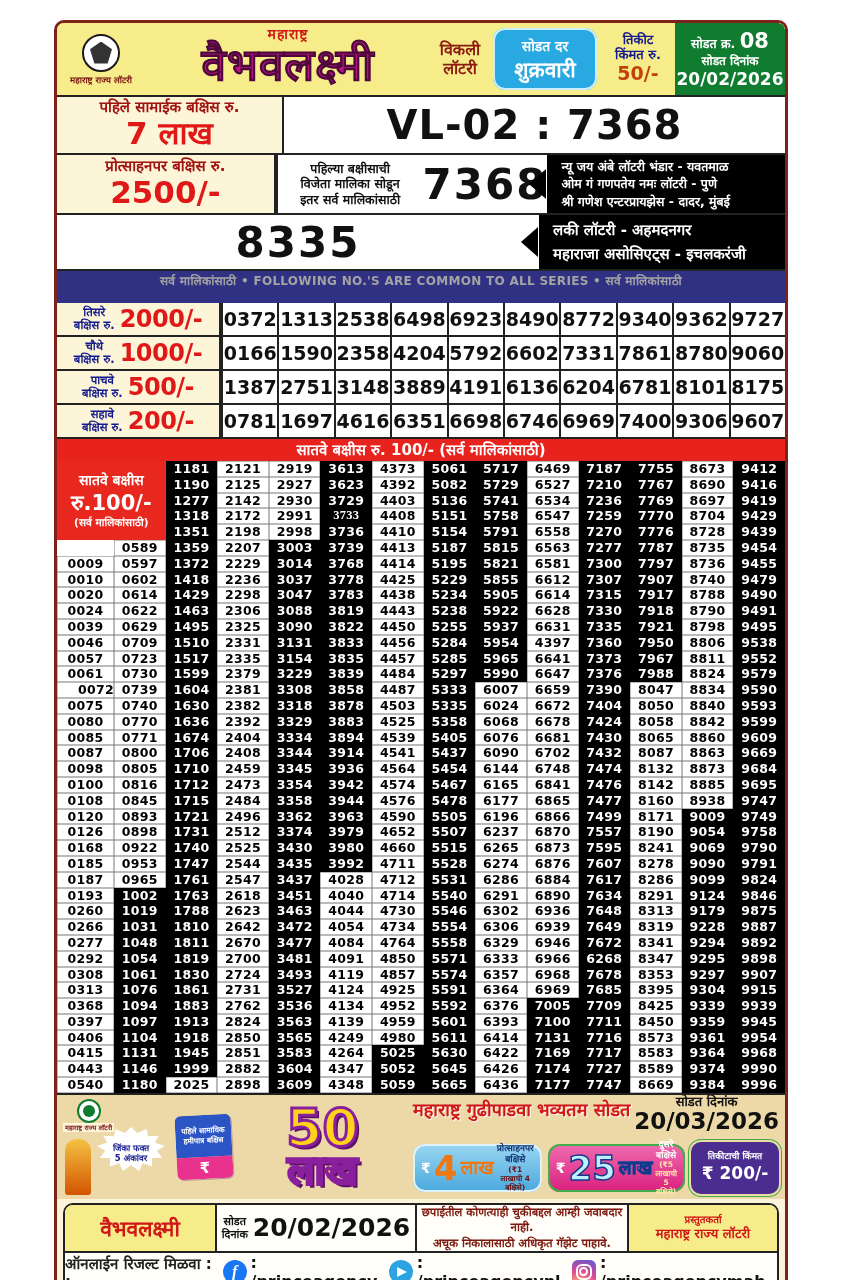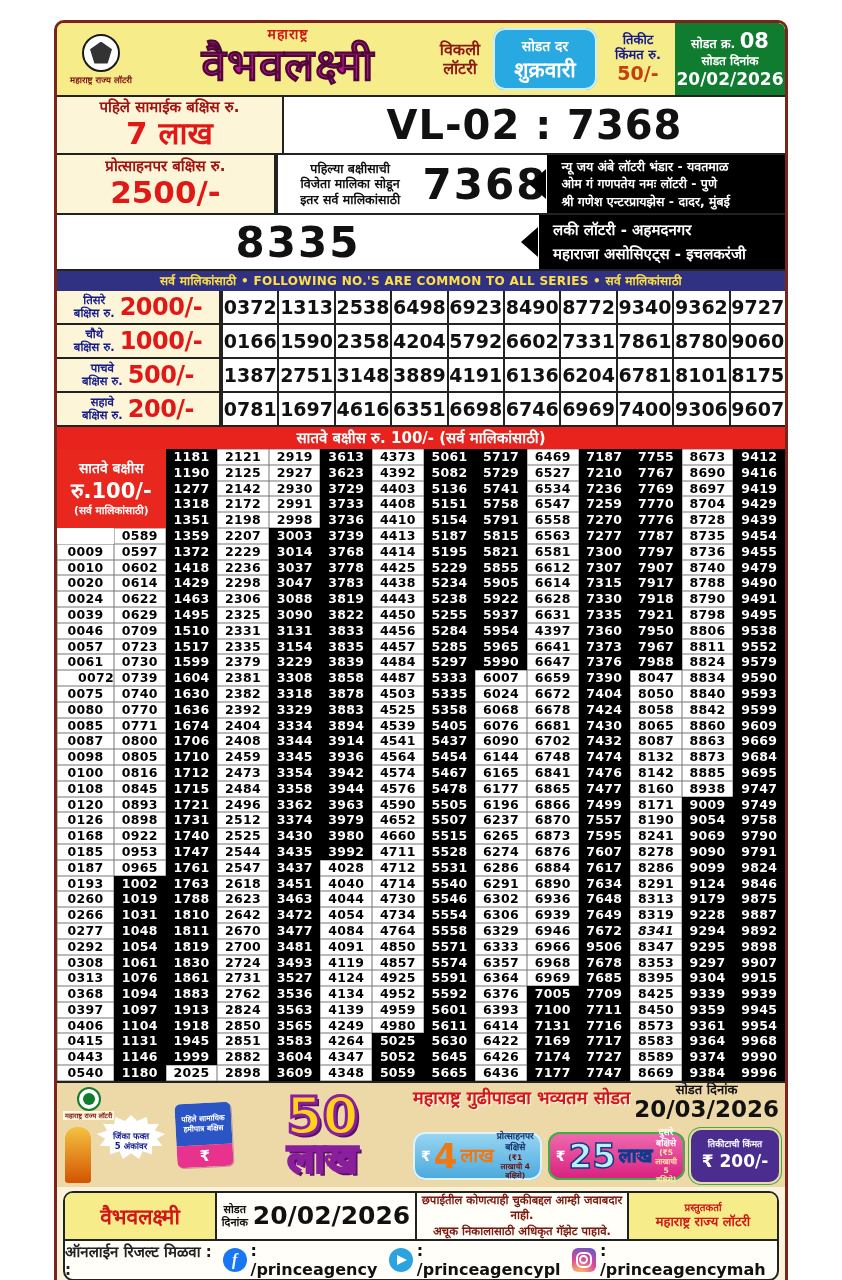--- a/index.html
+++ b/index.html
@@ -34,21 +34,21 @@
   .p-label .t{font-size:15px;font-weight:800;color:#a11212;}
   .p-label .a{font-size:31px;font-weight:900;color:#e01818;}
   .p-result{flex:1;display:flex;align-items:center;justify-content:center;font-size:40px;font-weight:900;color:#111;letter-spacing:1px;}
   .p-note{width:150px;display:flex;flex-direction:column;justify-content:center;text-align:center;font-size:12.5px;font-weight:800;color:#111;line-height:1.25;}
   .p-num{flex:1;display:flex;align-items:center;justify-content:center;font-size:42px;font-weight:900;color:#111;letter-spacing:2px;}
   .agents{width:232px;background:#000;color:#fff;position:relative;display:flex;flex-direction:column;justify-content:center;padding-left:14px;gap:2px;}
   .agents::before{content:'';position:absolute;left:-1px;top:50%;transform:translate(-100%,-50%);border-top:15px solid transparent;border-bottom:15px solid transparent;border-right:17px solid #000;}
   .agents .ag{font-size:12.5px;font-weight:bold;line-height:1.25;}
   .agents.two .ag{font-size:15px;line-height:1.5;}
 
-  .banner-purple{background:#313183;color:#fde047;text-align:center;font-size:12px;font-weight:bold;height:20px;line-height:20px;letter-spacing:.3px;}
+  .banner-purple{background:#313183;color:#a3a3a3;text-align:center;font-size:12px;font-weight:bold;height:32px;line-height:20px;letter-spacing:.3px;}
 
   
   .tier{display:flex;border-bottom:2px solid #222;background:#fdf5d7;height:32px;}
   .tier-label{width:162px;display:flex;align-items:center;justify-content:center;gap:5px;border-right:2px solid #222;}
   .tier-name{font-size:11.5px;font-weight:800;color:#141b8c;text-align:center;line-height:1.15;}
   .tier-amt{font-size:24px;font-weight:900;color:#e01818;letter-spacing:-.5px;}
   .tier-nums{flex:1;display:grid;grid-template-columns:repeat(10,1fr);background:#fff;}
   .tier-cell{border-left:2px solid #222;text-align:center;font-size:19px;font-weight:800;line-height:32px;color:#111;}
 
   .banner-red{background:#e8231d;color:#fff;text-align:center;font-size:15px;font-weight:800;height:22px;line-height:22px;}
@@ -325,21 +325,21 @@
         <div class="nc b" style="grid-area: 3 / 8;">5136</div>
         <div class="nc b" style="grid-area: 3 / 9;">5741</div>
         <div class="nc w" style="grid-area: 3 / 10;">6534</div>
         <div class="nc b" style="grid-area: 3 / 11;">7236</div>
         <div class="nc b" style="grid-area: 3 / 12;">7769</div>
         <div class="nc w" style="grid-area: 3 / 13;">8697</div>
         <div class="nc b" style="grid-area: 3 / 14;">9419</div>
         <div class="nc b" style="grid-area: 4 / 3;">1318</div>
         <div class="nc w" style="grid-area: 4 / 4;">2172</div>
         <div class="nc w" style="grid-area: 4 / 5;">2991</div>
-        <div class="nc b" style="grid-area: 4 / 6;">3733</div>
+        <div class="nc b" style="grid-area: 4 / 6; font-family: Liberation Serif, serif;">3733</div>
         <div class="nc w" style="grid-area: 4 / 7;">4408</div>
         <div class="nc b" style="grid-area: 4 / 8;">5151</div>
         <div class="nc b" style="grid-area: 4 / 9;">5758</div>
         <div class="nc w" style="grid-area: 4 / 10;">6547</div>
         <div class="nc b" style="grid-area: 4 / 11;">7259</div>
         <div class="nc b" style="grid-area: 4 / 12;">7770</div>
         <div class="nc w" style="grid-area: 4 / 13;">8704</div>
         <div class="nc b" style="grid-area: 4 / 14;">9429</div>
         <div class="nc b" style="grid-area: 5 / 3;">1351</div>
         <div class="nc w" style="grid-area: 5 / 4;">2198</div>
@@ -707,34 +707,34 @@
         <div class="nc b" style="grid-area: 31 / 2;">1048</div>
         <div class="nc b" style="grid-area: 31 / 3;">1811</div>
         <div class="nc w" style="grid-area: 31 / 4;">2670</div>
         <div class="nc b" style="grid-area: 31 / 5;">3477</div>
         <div class="nc w" style="grid-area: 31 / 6;">4084</div>
         <div class="nc w" style="grid-area: 31 / 7;">4764</div>
         <div class="nc b" style="grid-area: 31 / 8;">5558</div>
         <div class="nc w" style="grid-area: 31 / 9;">6329</div>
         <div class="nc w" style="grid-area: 31 / 10;">6946</div>
         <div class="nc b" style="grid-area: 31 / 11;">7672</div>
-        <div class="nc w" style="grid-area: 31 / 12; font-style: italic;">8341</div>
+        <div class="nc w" style="grid-area: 31 / 12;">8341</div>
         <div class="nc b" style="grid-area: 31 / 13;">9294</div>
         <div class="nc b" style="grid-area: 31 / 14;">9892</div>
         <div class="nc w" style="grid-area: 32 / 1;">0292</div>
         <div class="nc b" style="grid-area: 32 / 2;">1054</div>
         <div class="nc b" style="grid-area: 32 / 3;">1819</div>
         <div class="nc w" style="grid-area: 32 / 4;">2700</div>
         <div class="nc b" style="grid-area: 32 / 5;">3481</div>
         <div class="nc w" style="grid-area: 32 / 6;">4091</div>
         <div class="nc w" style="grid-area: 32 / 7;">4850</div>
         <div class="nc b" style="grid-area: 32 / 8;">5571</div>
         <div class="nc w" style="grid-area: 32 / 9;">6333</div>
         <div class="nc w" style="grid-area: 32 / 10;">6966</div>
-        <div class="nc b" style="grid-area: 32 / 11;">9506</div>
+        <div class="nc b" style="grid-area: 32 / 11;">6268</div>
         <div class="nc w" style="grid-area: 32 / 12;">8347</div>
         <div class="nc b" style="grid-area: 32 / 13;">9295</div>
         <div class="nc b" style="grid-area: 32 / 14;">9898</div>
         <div class="nc w" style="grid-area: 33 / 1;">0308</div>
         <div class="nc b" style="grid-area: 33 / 2;">1061</div>
         <div class="nc b" style="grid-area: 33 / 3;">1830</div>
         <div class="nc w" style="grid-area: 33 / 4;">2724</div>
         <div class="nc b" style="grid-area: 33 / 5;">3493</div>
         <div class="nc w" style="grid-area: 33 / 6;">4119</div>
         <div class="nc w" style="grid-area: 33 / 7;">4857</div>

